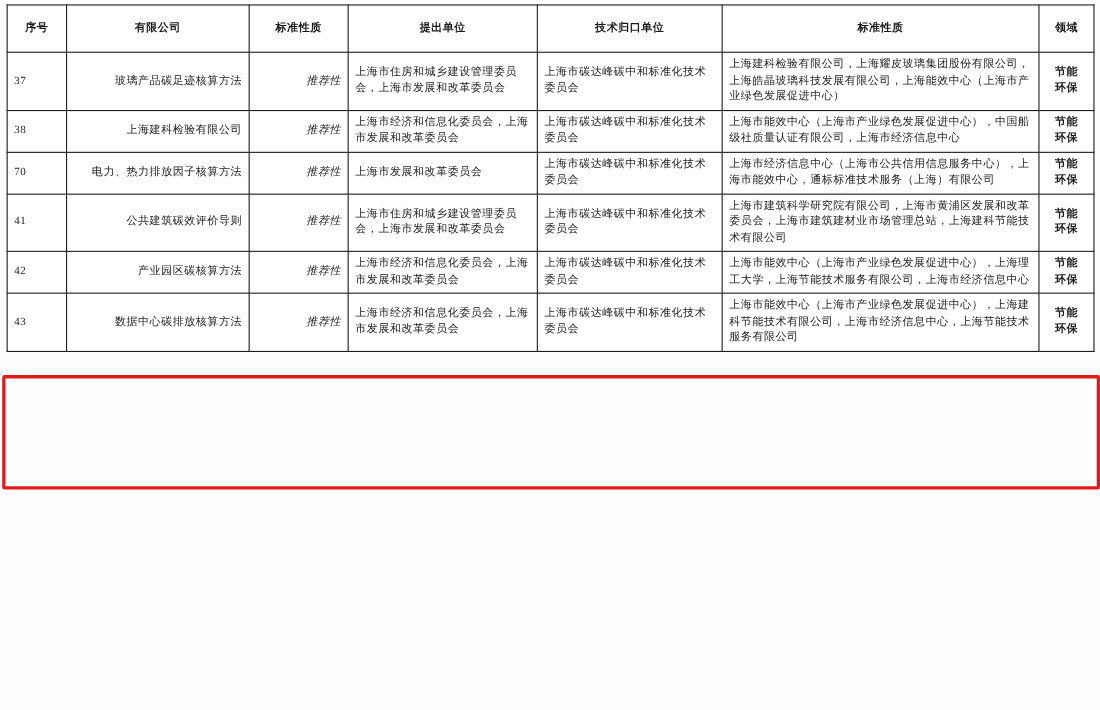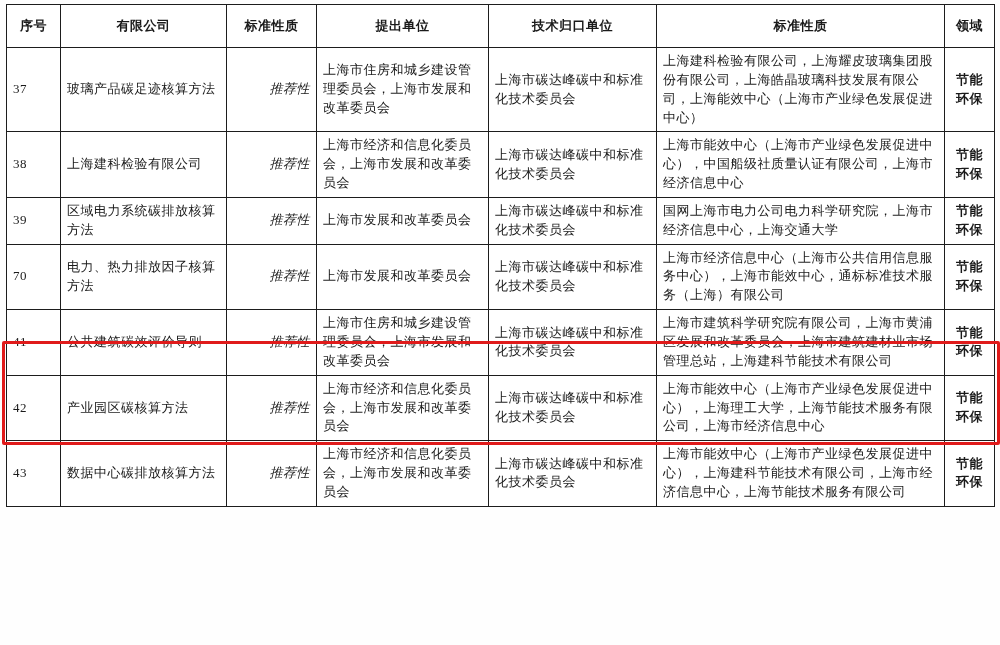--- a/index.html
+++ b/index.html
@@ -26,21 +26,21 @@
     border-collapse: collapse;
     width: 988px;
     table-layout: fixed;
     background: #fff;
   }
   table.std-table th,
   table.std-table td {
     border: 1px solid #1d1d1d;
     vertical-align: middle;
     padding: 4px 6px;
-    font-size: 13px;
+    font-size: 10px;
     line-height: 1.45;
     letter-spacing: 0.5px;
   }
   thead th {
     text-align: center;
     font-weight: 700;
     font-size: 16.5px;
     height: 34px;
     padding: 3px 4px;
     white-space: nowrap;
@@ -50,21 +50,21 @@
   col.c-nature  { width: 90px; }
   col.c-propose { width: 172px; }
   col.c-tech    { width: 168px; }
   col.c-draft   { width: 288px; }
   col.c-field   { width: 50px; }
 
   td.cell-no {
     font-size: 16px;
   }
   td.cell-name {
-    text-align: left;
+    text-align: right;
     font-size: 15.5px;
   }
   td.cell-nature {
     text-align: right;
     font-size: 15.5px;
     white-space: nowrap;
     font-style: italic;
   }
   td.cell-propose,
   td.cell-tech,
@@ -137,32 +137,20 @@
         <td class="cell-nature">推荐性</td>
         <td class="cell-propose">上海市经济和信息化委员会，上海市发展和改革委员会</td>
         <td class="cell-tech">上海市碳达峰碳中和标准化技术委员会</td>
         <td class="cell-draft">上海市能效中心（上海市产业绿色发展促进中心），中国船级社质量认证有限公司，上海市经济信息中心</td>
         <td class="cell-field">
           <span class="field-line">节能</span>
           <span class="field-line">环保</span>
         </td>
       </tr>
       <tr>
-        <td class="cell-no">39</td>
-        <td class="cell-name">区域电力系统碳排放核算方法</td>
-        <td class="cell-nature">推荐性</td>
-        <td class="cell-propose">上海市发展和改革委员会</td>
-        <td class="cell-tech">上海市碳达峰碳中和标准化技术委员会</td>
-        <td class="cell-draft">国网上海市电力公司电力科学研究院，上海市经济信息中心，上海交通大学</td>
-        <td class="cell-field">
-          <span class="field-line">节能</span>
-          <span class="field-line">环保</span>
-        </td>
-      </tr>
-      <tr>
         <td class="cell-no">70</td>
         <td class="cell-name">电力、热力排放因子核算方法</td>
         <td class="cell-nature">推荐性</td>
         <td class="cell-propose">上海市发展和改革委员会</td>
         <td class="cell-tech">上海市碳达峰碳中和标准化技术委员会</td>
         <td class="cell-draft">上海市经济信息中心（上海市公共信用信息服务中心），上海市能效中心，通标标准技术服务（上海）有限公司</td>
         <td class="cell-field">
           <span class="field-line">节能</span>
           <span class="field-line">环保</span>
         </td>

